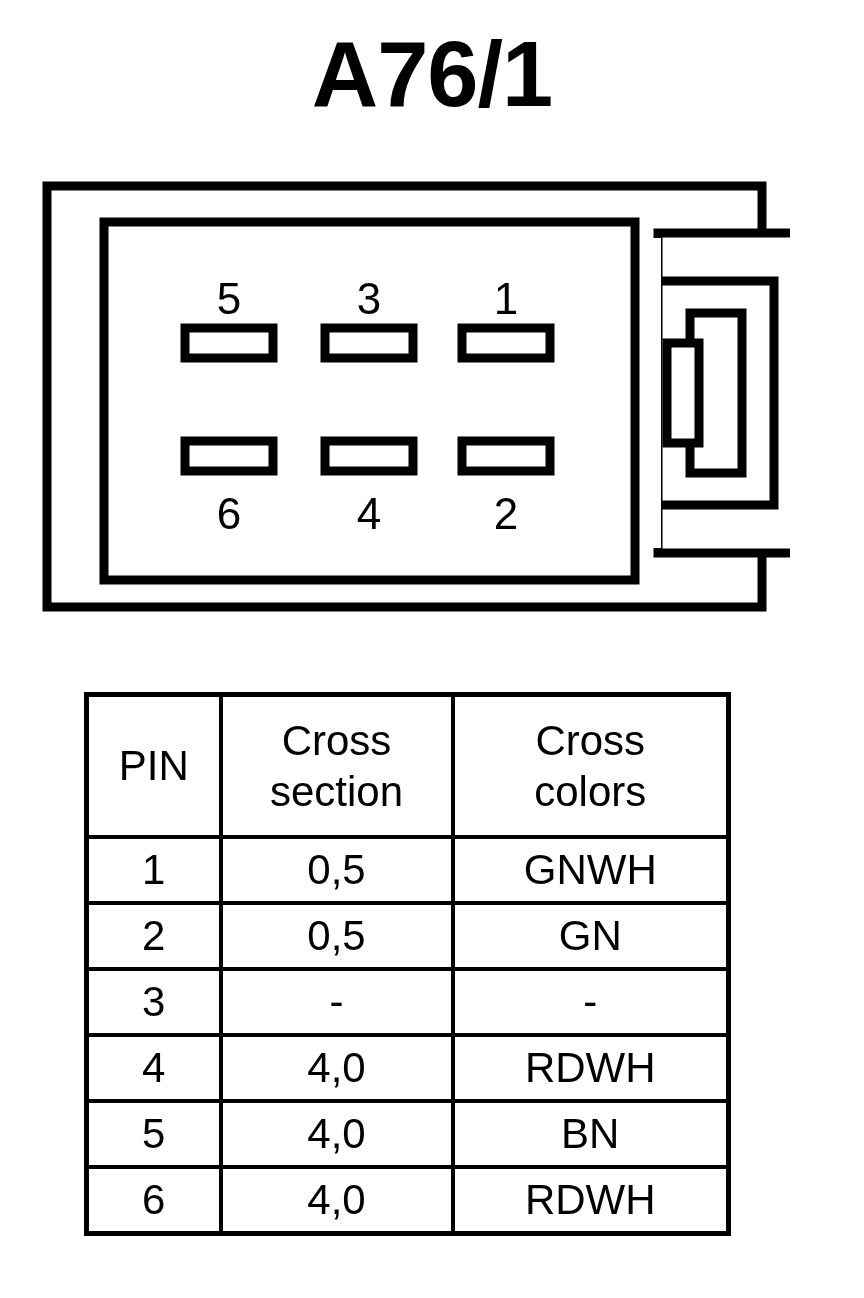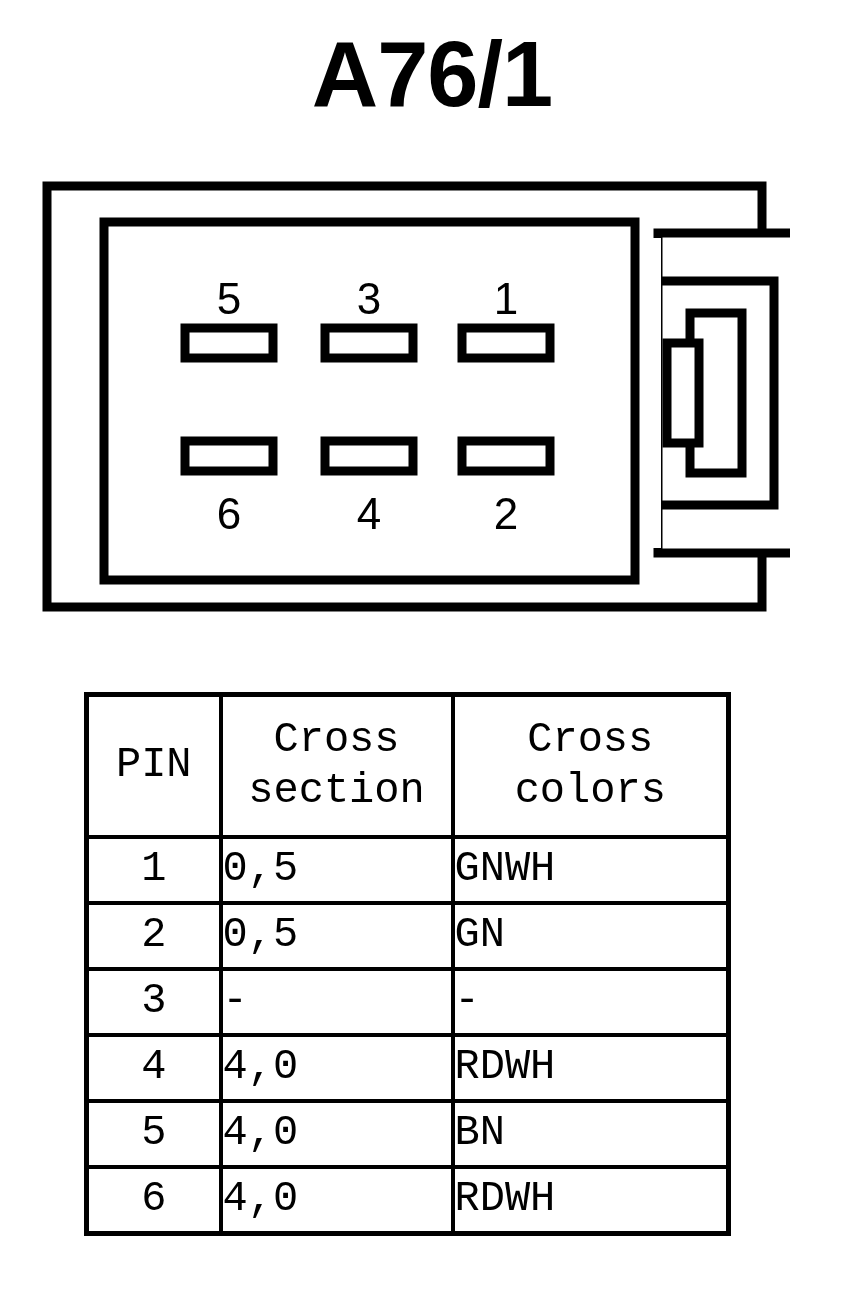--- a/index.html
+++ b/index.html
@@ -51,21 +51,20 @@
     position: absolute;
     left: 84px;
     top: 692px;
     width: 652px;
   }
   table.pin-table {
     border-collapse: collapse;
     width: 640px;
     table-layout: fixed;
     border: 5px solid #000000;
-    font-family: Liberation Mono, monospace;
   }
   table.pin-table col.c-pin     { width: 134px; }
   table.pin-table col.c-cross   { width: 232px; }
   table.pin-table col.c-colors  { width: 276px; }
 
   table.pin-table th,
   table.pin-table td {
     border: 4px solid #000000;
     font-size: 42px;
     font-weight: normal;
@@ -80,21 +79,21 @@
     text-align: center;
     vertical-align: middle;
   }
   table.pin-table thead th .hdr-line { display: block; }
 
   td.cell-pin {
     text-align: center;
   }
   td.cell-cross,
   td.cell-colors {
-    text-align: left;
+    text-align: center;
     padding-left: 8px;
   }
 </style>
 </head>
 <body>
 
 <div id="connector-title">A76/1</div>
 
 <div id="connector-diagram">
   <svg width="760" height="450" viewBox="0 0 760 450" xmlns="http://www.w3.org/2000/svg">

